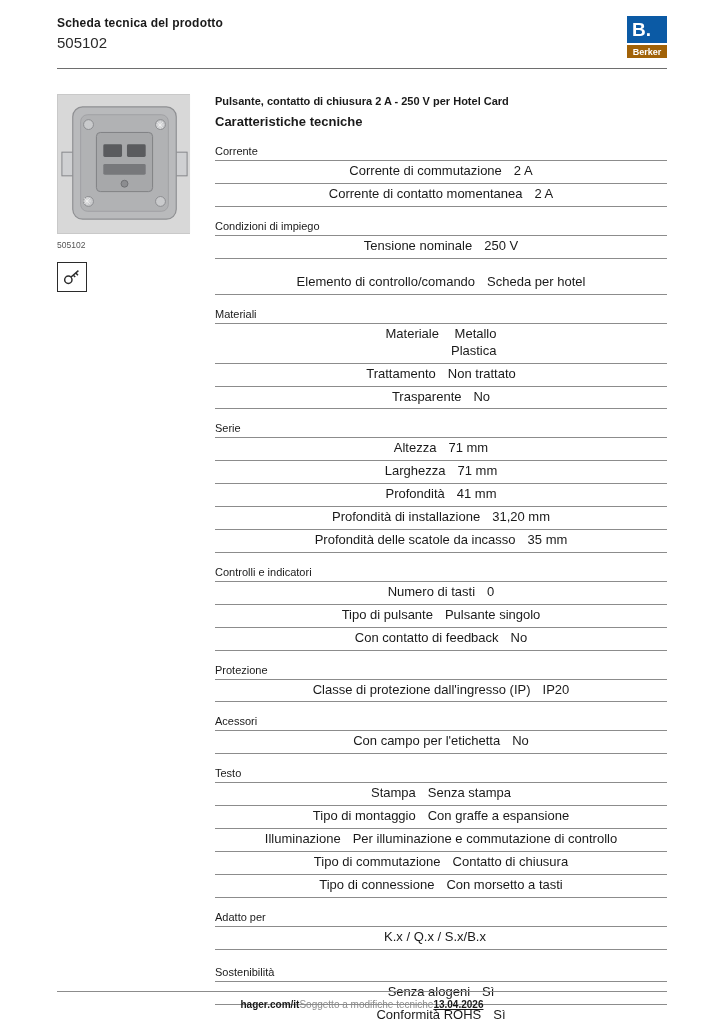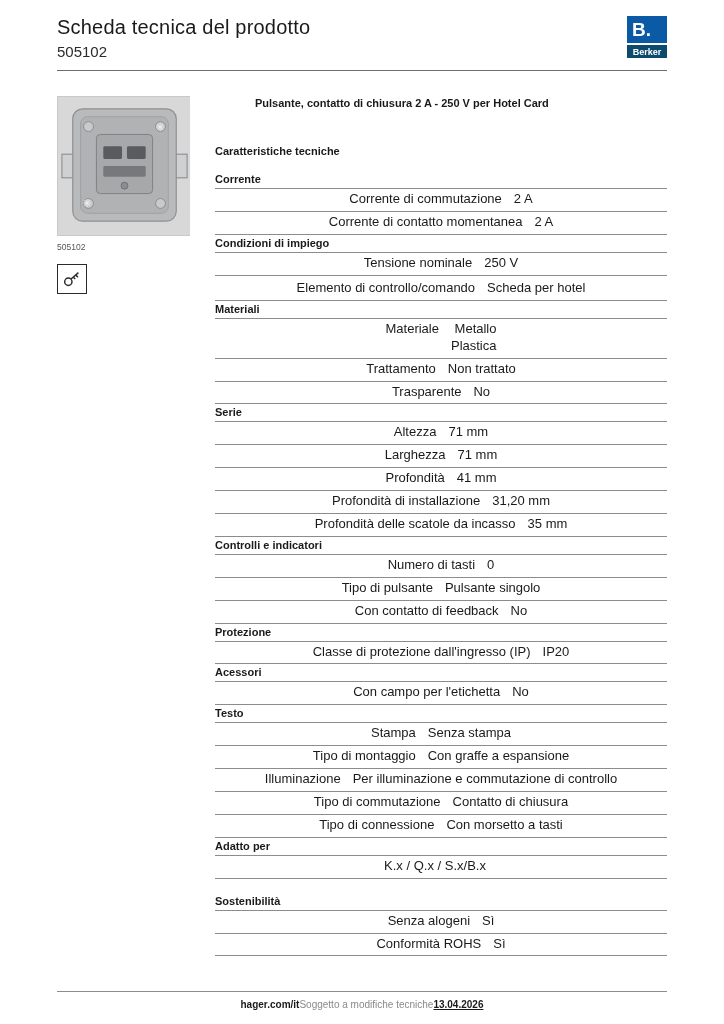--- a/index.html
+++ b/index.html
@@ -8,56 +8,56 @@
     width: 724px; height: 1024px;
     font-family: "Liberation Sans", sans-serif;
     color: #1a1a1a;
     position: relative;
     overflow: hidden;
   }
   .page { padding: 16px 57px 0 57px; }
 
   
   .header { display: flex; justify-content: space-between; align-items: flex-start; }
-  .page-title { font-size: 20px; font-weight: normal; letter-spacing: 0.2px; }
+  .page-title { font-size: 12px; font-weight: bold; letter-spacing: 0.2px; }
   .product-number { font-size: 15px; margin-top: 4px; color: #2b2b2b; }
   .logo { display: flex; flex-direction: column; align-items: stretch; width: 40px; }
   .logo-square {
     background: #0b5aa5; color: #ffffff;
     height: 27px; font-size: 19px; font-weight: bold;
     display: flex; align-items: center; justify-content: flex-start;
     padding-left: 5px; line-height: 1;
   }
   .logo-bar {
-    background: #0c4a6e; color: #ffffff; margin-top: 2px;
+    background: #a16207; color: #ffffff; margin-top: 2px;
     height: 13px; font-size: 9px; font-weight: bold;
     display: flex; align-items: center; justify-content: center;
   }
   .header-rule { border-top: 1px solid #6e6e6e; margin-top: 10px; }
 
   
   .content { display: flex; margin-top: 25px; }
   .left-col { width: 135px; flex: 0 0 135px; margin-right: 23px; }
   .product-photo { width: 133px; height: 140px; border: 1px solid #c9c9c9; background: #d8d8d8; }
   .photo-caption { font-size: 8.5px; color: #555; margin-top: 6px; }
   .pictogram-box {
     width: 30px; height: 30px; border: 1.5px solid #2b2b2b;
     margin-top: 12px; display: flex; align-items: center; justify-content: center;
   }
   .right-col { flex: 1 1 auto; }
-  .product-title { font-size: 11px; font-weight: bold; line-height: 1.3; margin-left: 40px; }
-  .subtitle { font-size: 11px; font-weight: bold; margin-top: 35px; }
+  .product-title { font-size: 11px; font-weight: bold; line-height: 1.3; }
+  .subtitle { font-size: 13px; font-weight: bold; margin-top: 6px; }
 
   
   .sections { margin-top: 16px; }
-  .section { margin-top: 2px; }
+  .section { margin-top: 13px; }
   .section:first-child { margin-top: 0; }
   .section:nth-child(11) { margin-top: 16px; } 
   .section-title {
-    font-size: 11px; font-weight: bold;
+    font-size: 11px; font-weight: normal;
     padding-bottom: 3px; border-bottom: 1px solid #8c8c8c;
   }
   .row {
     display: flex; justify-content: center; align-items: flex-start;
     font-size: 13px; line-height: 1.3;
     padding: 2px 0 3px 0;
     border-bottom: 1px solid #8c8c8c;
   }
   .row .label { text-align: left; padding-right: 12px; }
   .row .value { text-align: right; white-space: pre-line; }

